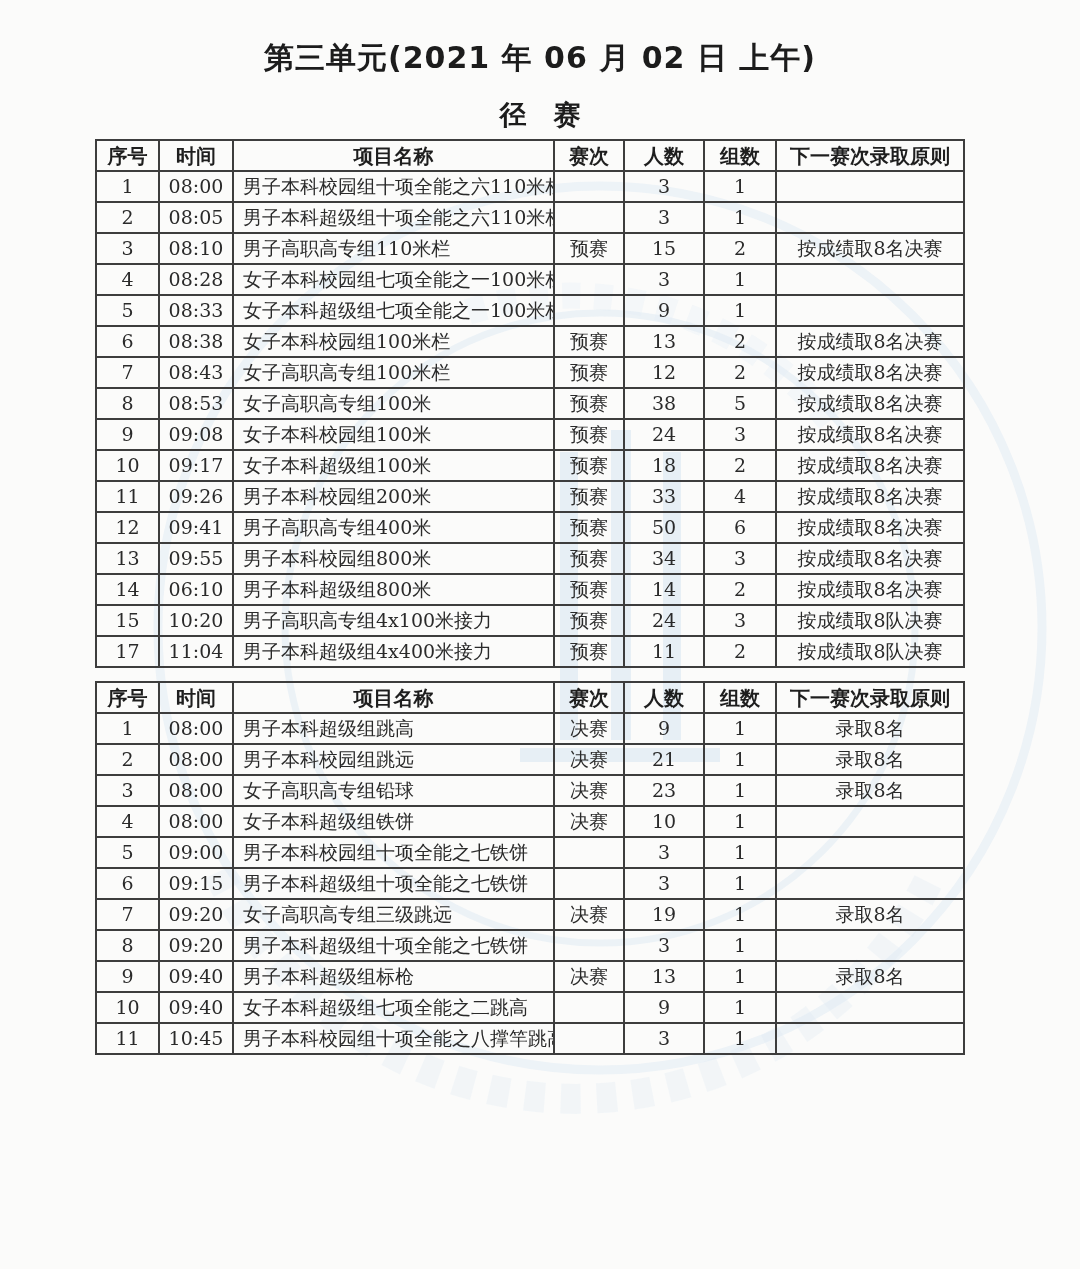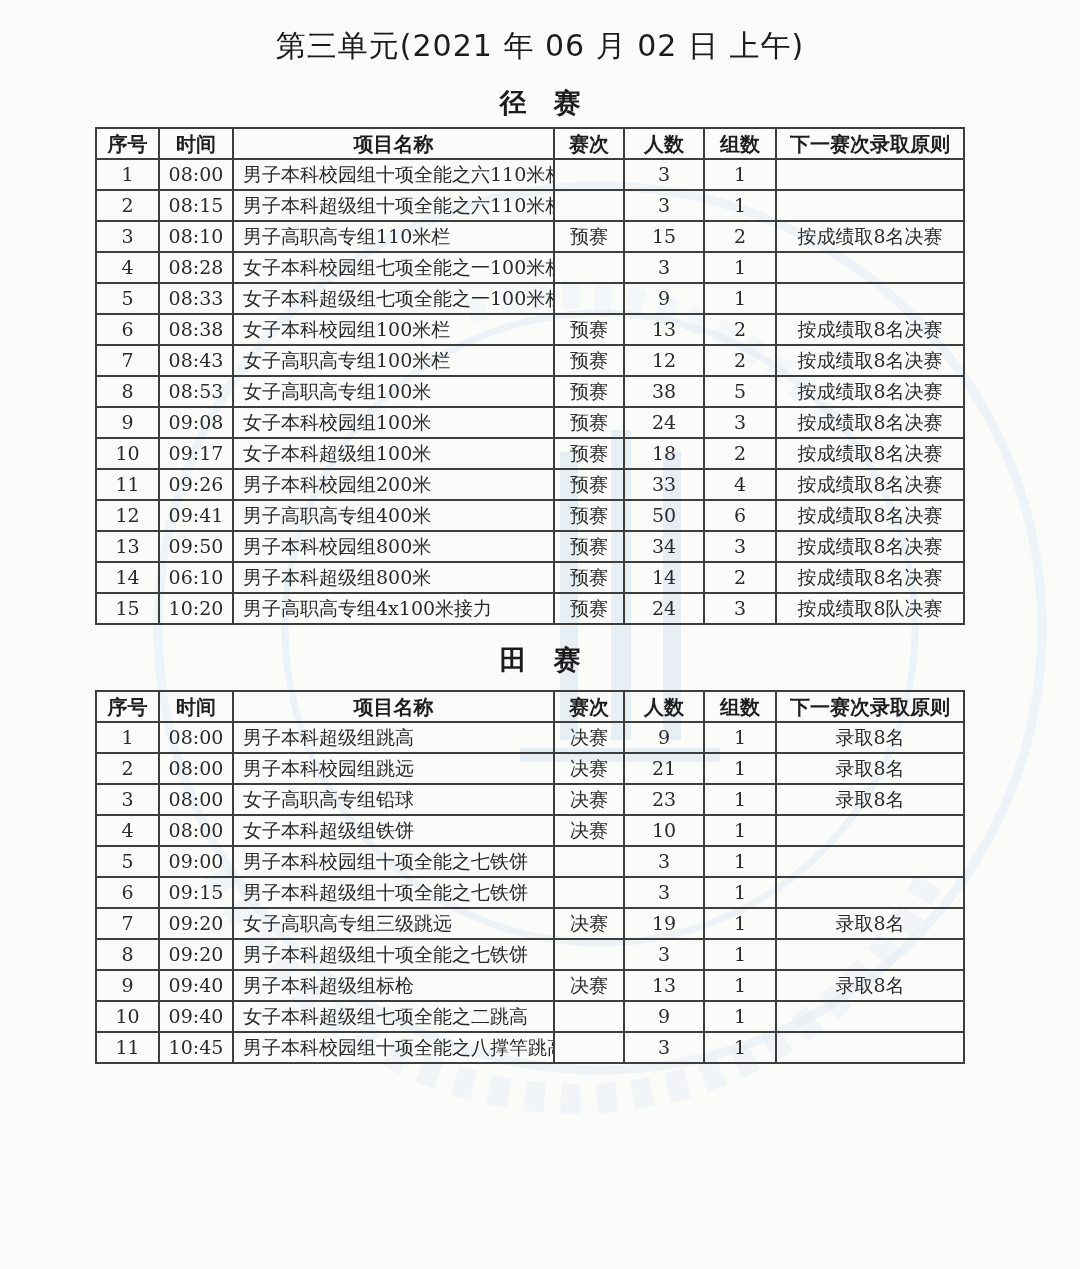--- a/index.html
+++ b/index.html
@@ -16,24 +16,24 @@
   .watermark {
     position: absolute;
     top: 0; left: 0;
     z-index: 0;
     pointer-events: none;
   }
   .content { position: relative; z-index: 1; }
   .page-title {
     text-align: center;
     font-family: "DejaVu Sans", sans-serif;
-    font-weight: normal;
+    font-weight: bold;
     font-size: 30px;
     line-height: 36px;
-    margin: 28px 0 0 0;
+    margin: 40px 0 0 0;
     letter-spacing: 1px;
     color: #1c1c1c;
   }
   .section-heading {
     text-align: center;
     font-family: "DejaVu Sans", sans-serif;
     font-weight: bold;
     font-size: 27px;
     line-height: 34px;
     margin: 22px 0 0 0;
@@ -130,21 +130,21 @@
           <td class="c-time">08:00</td>
           <td class="c-event">男子本科校园组十项全能之六110米栏</td>
           <td class="c-round"></td>
           <td class="c-count">3</td>
           <td class="c-groups">1</td>
           <td class="c-rule"></td>
         </tr>
 
         <tr>
           <td class="c-no">2</td>
-          <td class="c-time">08:15</td>
+          <td class="c-time">08:05</td>
           <td class="c-event">男子本科超级组十项全能之六110米栏</td>
           <td class="c-round"></td>
           <td class="c-count">3</td>
           <td class="c-groups">1</td>
           <td class="c-rule"></td>
         </tr>
 
         <tr>
           <td class="c-no">3</td>
           <td class="c-time">08:10</td>
@@ -240,21 +240,21 @@
           <td class="c-time">09:41</td>
           <td class="c-event">男子高职高专组400米</td>
           <td class="c-round">预赛</td>
           <td class="c-count">50</td>
           <td class="c-groups">6</td>
           <td class="c-rule">按成绩取8名决赛</td>
         </tr>
 
         <tr>
           <td class="c-no">13</td>
-          <td class="c-time">09:50</td>
+          <td class="c-time">09:55</td>
           <td class="c-event">男子本科校园组800米</td>
           <td class="c-round">预赛</td>
           <td class="c-count">34</td>
           <td class="c-groups">3</td>
           <td class="c-rule">按成绩取8名决赛</td>
         </tr>
 
         <tr>
           <td class="c-no">14</td>
           <td class="c-time">06:10</td>
@@ -269,24 +269,32 @@
           <td class="c-no">15</td>
           <td class="c-time">10:20</td>
           <td class="c-event">男子高职高专组4x100米接力</td>
           <td class="c-round">预赛</td>
           <td class="c-count">24</td>
           <td class="c-groups">3</td>
           <td class="c-rule">按成绩取8队决赛</td>
         </tr>
 
 
+        <tr>
+          <td class="c-no">17</td>
+          <td class="c-time">11:04</td>
+          <td class="c-event">男子本科超级组4x400米接力</td>
+          <td class="c-round">预赛</td>
+          <td class="c-count">11</td>
+          <td class="c-groups">2</td>
+          <td class="c-rule">按成绩取8队决赛</td>
+        </tr>
       </tbody>
   </table>
 
-  <h2 class="section-heading field">田　赛</h2>
 
   <table class="sched field-table">
     <colgroup>
       <col class="w-no">
         <col class="w-time">
         <col class="w-event">
         <col class="w-round">
       <col class="w-count">
         <col class="w-groups">
         <col class="w-rule">

